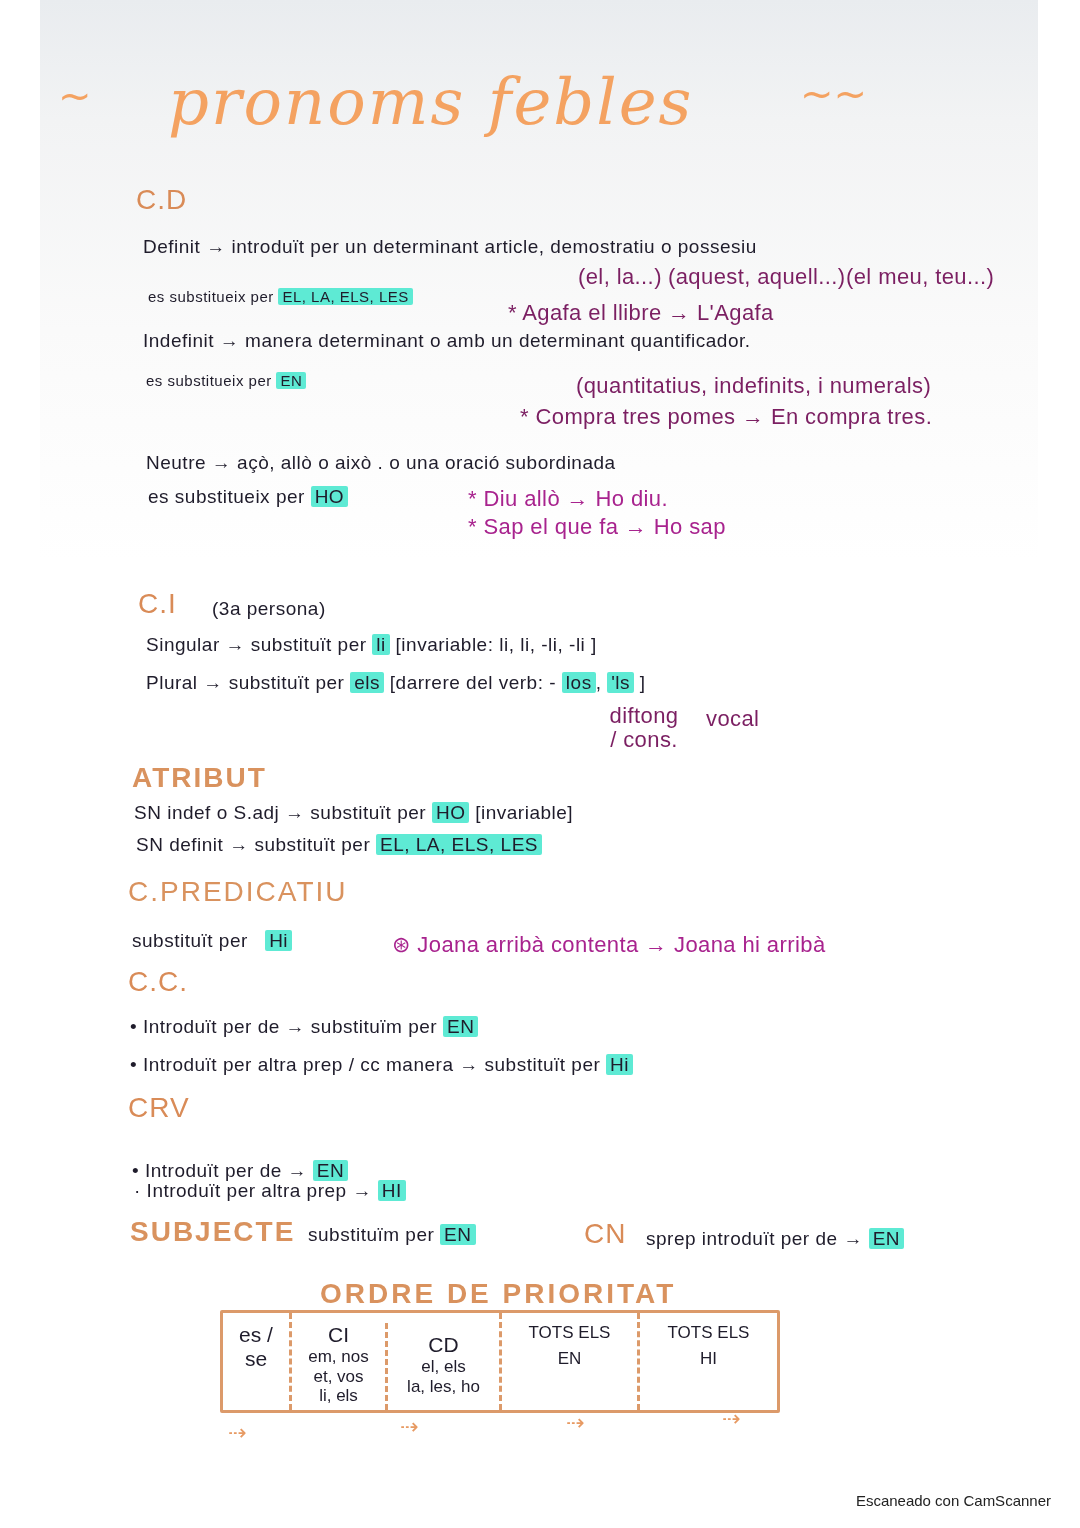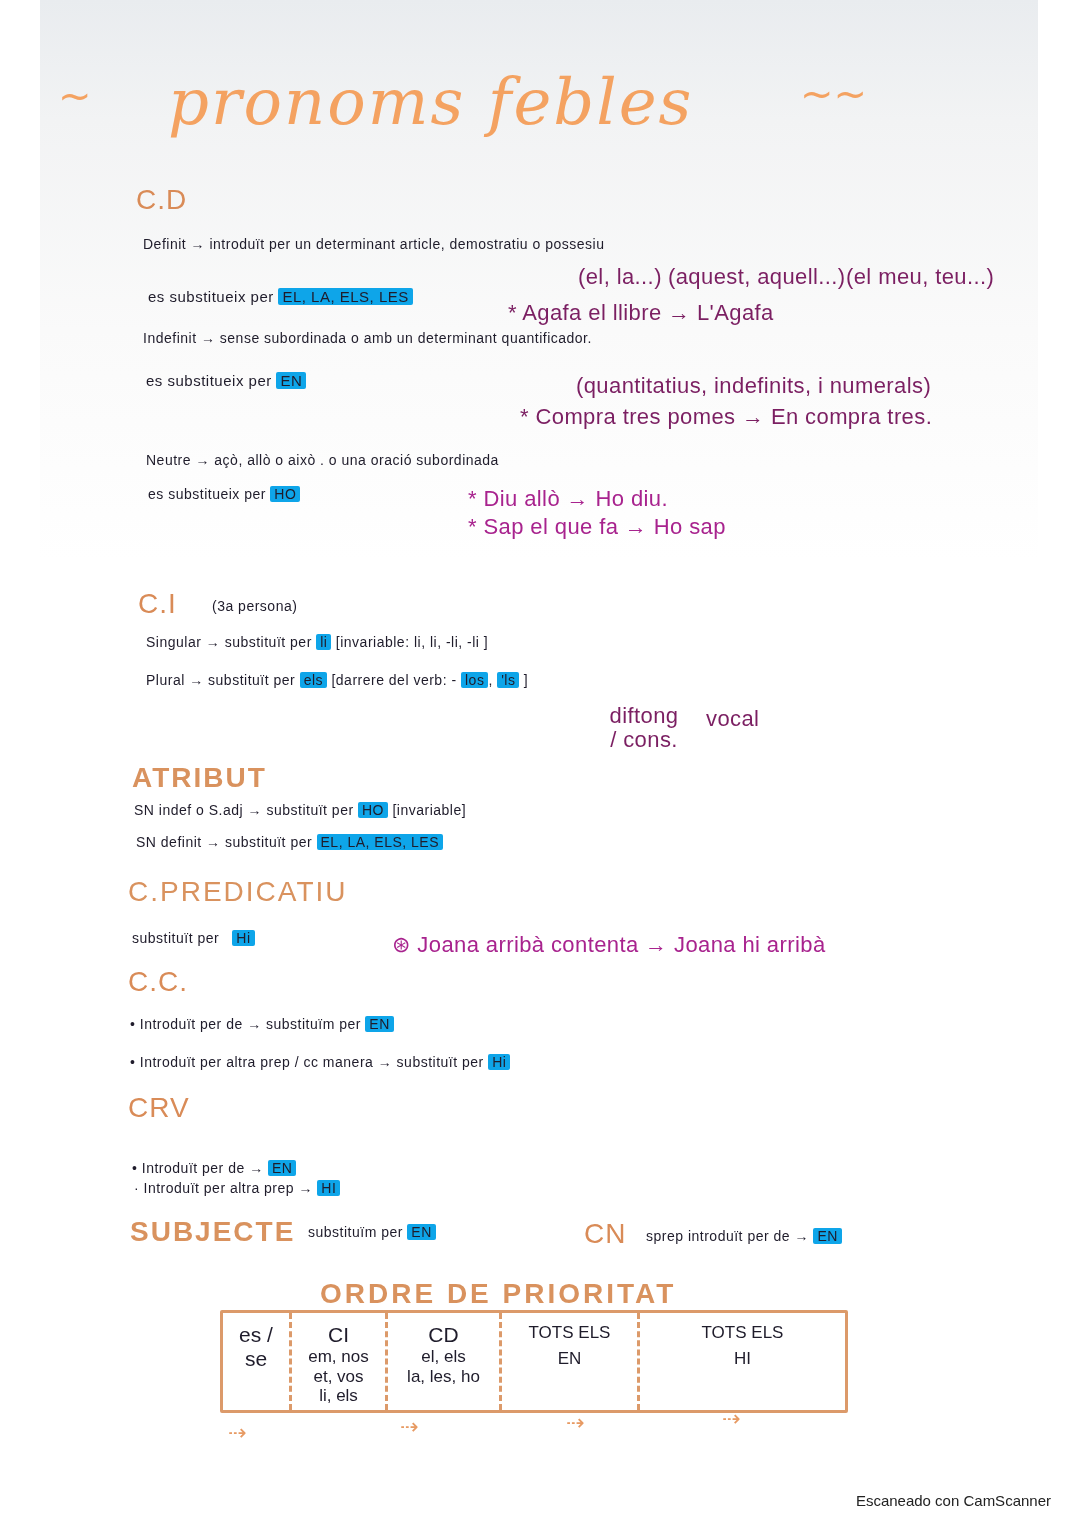--- a/index.html
+++ b/index.html
@@ -21,38 +21,38 @@
     .h-section {
       font-family: "Liberation Sans", sans-serif; color: #d98b57;
       font-size: 28px; line-height: 1; letter-spacing: 1px;
     }
     .h-caps {
       font-family: "Liberation Sans", sans-serif; font-weight: bold; color: #d9925e;
       font-size: 28px; line-height: 1; letter-spacing: 2px;
     }
     .ink {
       font-family: "Liberation Sans", sans-serif; color: #1f1c2b;
-      font-size: 14px; line-height: 1.2; letter-spacing: 0.5px;
+      font-size: 19px; line-height: 1.2; letter-spacing: 0.5px;
     }
     .small-ink { font-size: 15px; }
     .ex {
       font-family: "Liberation Sans", sans-serif; color: #7b1f62;
       font-size: 22px; line-height: 1.2; letter-spacing: 0.4px;
     }
     .ex-pink { color: #a8238e; }
     .hl {
-      background: #0ea5e9; padding: 0 4px; border-radius: 2px;
+      background: #5eead4; padding: 0 4px; border-radius: 2px;
       color: #1f1c2b;
     }
     .ord-title {
       font-family: "Liberation Sans", sans-serif; font-weight: bold;
       color: #d9925e; font-size: 28px; letter-spacing: 3px;
     }
     .ord-table {
-      position: absolute; left: 220px; top: 1310px; width: 628px; height: 103px;
+      position: absolute; left: 220px; top: 1310px; width: 560px; height: 103px;
       border: 3px solid #dc9a6a; border-radius: 2px; display: flex;
       box-sizing: border-box;
     }
     .ord-col {
       position: relative; box-sizing: border-box; text-align: center;
       font-family: "Liberation Sans", sans-serif; color: #1f1c2b;
       padding-top: 10px; font-size: 17px; line-height: 1.15;
     }
     .ord-col + .ord-col { border-left: 3px dashed #dc9a6a; }
     .ord-col .head { font-size: 21px; }
@@ -86,21 +86,21 @@
 
 <div class="abs ink small-ink" style="left:148px; top:288px;">
   <span>es substitueix per</span>
   <span class="hl">EL, LA, ELS, LES</span>
 </div>
 <div class="abs ex small-ink" style="left:508px; top:300px;">* Agafa el llibre → L'Agafa</div>
 
 <div class="abs ink" style="left:143px; top:330px;">
   <span>Indefinit</span>
   <span>→</span>
-  <span>sense subordinada o amb un determinant quantificador.</span>
+  <span>manera determinant o amb un determinant quantificador.</span>
 </div>
 <div class="abs ink small-ink" style="left:146px; top:372px;">
   <span>es substitueix per</span>
   <span class="hl">EN</span>
 </div>
 <div class="abs ex small-ink" style="left:576px; top:373px;">(quantitatius, indefinits, i numerals)</div>
 <div class="abs ex small-ink" style="left:520px; top:404px;">* Compra tres pomes → En compra tres.</div>
 
 <div class="abs ink" style="left:146px; top:452px;">
   <span>Neutre</span>
@@ -193,21 +193,21 @@
   <div class="ord-col" style="width:66px;">
     <div class="head">es /</div>
     <div class="head">se</div>
   </div>
   <div class="ord-col" style="width:96px;">
     <div class="head">CI</div>
     <div>em, nos</div>
     <div>et, vos</div>
     <div>li, els</div>
   </div>
-  <div class="ord-col" style="width:114px;">
+  <div class="ord-col" style="width:114px;margin-top:10px;">
     <div class="head">CD</div>
     <div>el, els</div>
     <div>la, les, ho</div>
   </div>
   <div class="ord-col" style="width:138px;">
     <div>TOTS ELS</div>
     <div style="margin-top:6px;">EN</div>
   </div>
   <div class="ord-col" style="flex:1;">
     <div>TOTS ELS</div>

